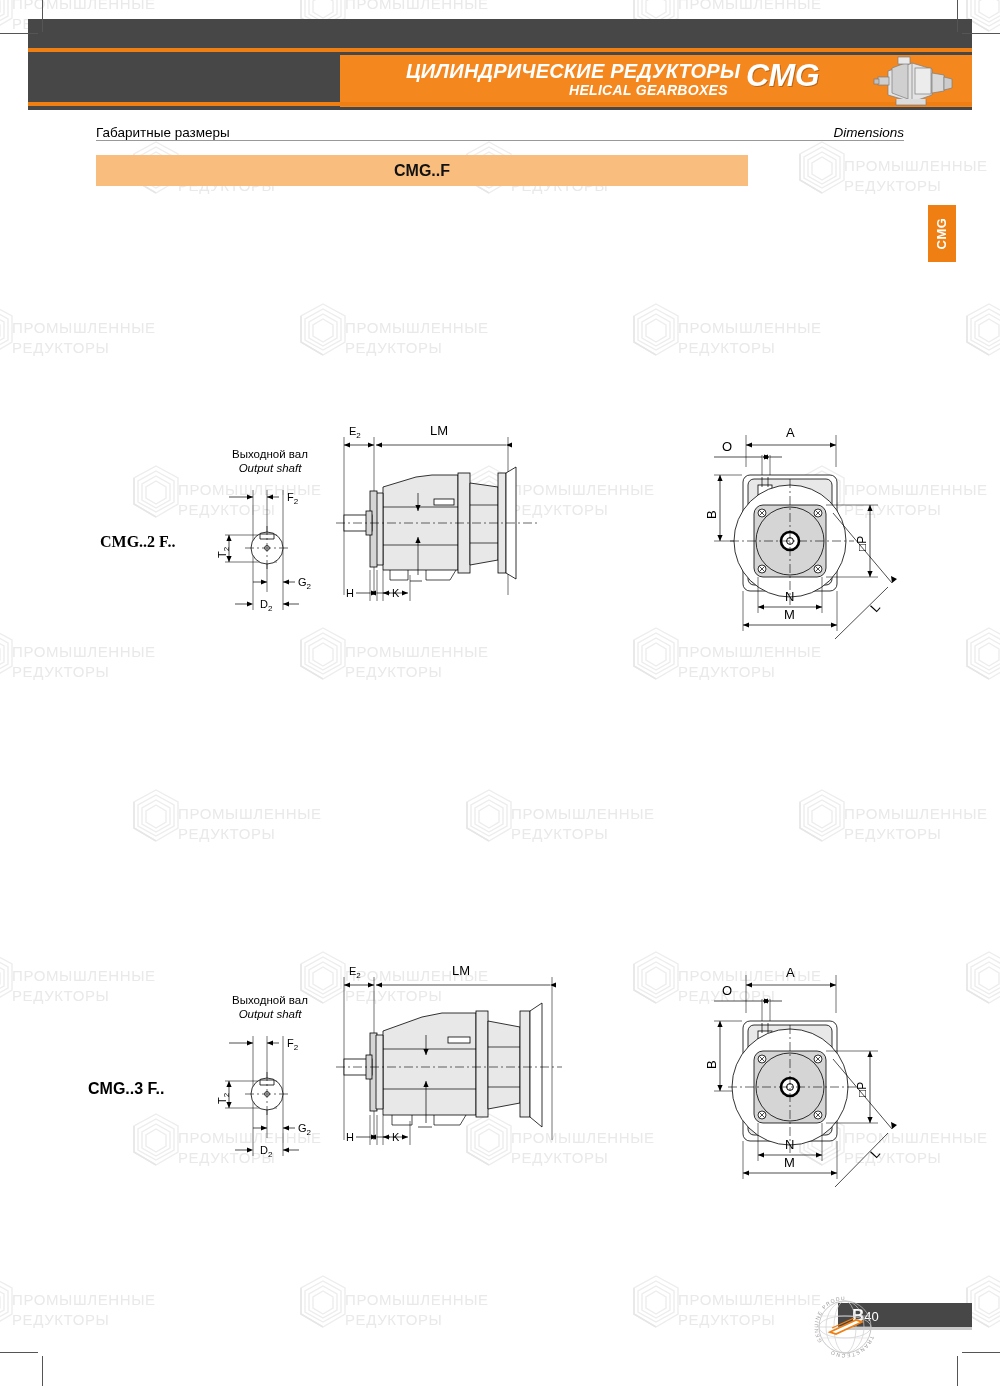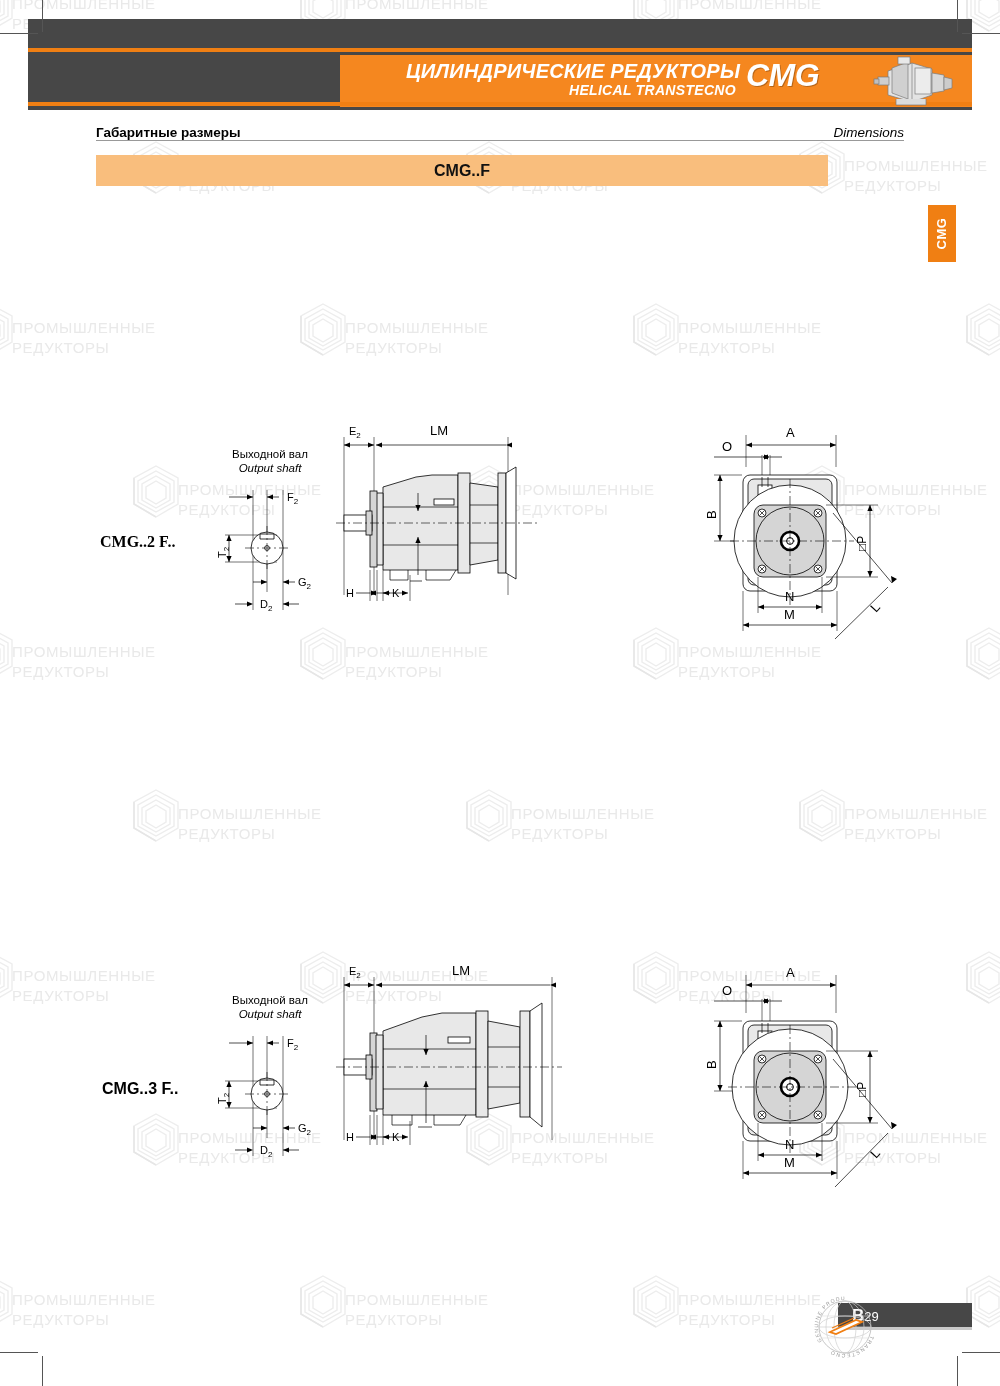--- a/index.html
+++ b/index.html
@@ -28,25 +28,25 @@
   .banner .obdark{position:absolute;left:0;top:36px;width:33%;height:52px;background:#474747;}
   .banner .ttl-ru{position:absolute;left:378px;top:41px;color:#fff;font-size:20px;font-weight:bold;font-style:italic;letter-spacing:.2px;white-space:nowrap;z-index:4;}
   .banner .ttl-en{position:absolute;left:541px;top:63px;color:#F5871F;font-size:14px;font-weight:bold;font-style:italic;letter-spacing:.3px;white-space:nowrap;z-index:4;}
   .banner .ttl-en.onorange{color:#ffffff;}
   .banner .cmglogo{position:absolute;left:718px;top:38px;color:#fff;font-size:32px;font-weight:bold;font-style:italic;letter-spacing:-.5px;z-index:4;
      text-shadow:1px 1px 0 rgba(0,0,0,.25);}
   .banner .gbimg{position:absolute;left:840px;top:36px;width:92px;height:54px;z-index:4;}
 
   
   .sec{position:absolute;left:96px;top:125px;width:808px;z-index:3;}
-  .sec .l{float:left;font-size:13.5px;font-weight:bold;color:#000;}
+  .sec .l{float:left;font-size:13.5px;font-weight:normal;color:#000;}
   .sec .r{float:right;font-size:13.5px;font-weight:normal;font-style:italic;color:#000;}
   .sec .rule{clear:both;border-top:1px solid #999;margin-top:3px;}
 
-  .tband{position:absolute;left:96px;top:155px;width:732px;height:31px;background:#F9BE7D;z-index:3;}
+  .tband{position:absolute;left:96px;top:155px;width:652px;height:31px;background:#F9BE7D;z-index:3;}
   .tband span{display:block;text-align:center;line-height:31px;font-size:16px;font-weight:bold;color:#111;}
 
   
   .sidetab{position:absolute;left:928px;top:205px;width:28px;height:57px;background:#F07F13;z-index:5;}
   .sidetab span{position:absolute;left:-15px;top:21px;width:57px;text-align:center;
      transform:rotate(-90deg);color:#fff;font-size:13px;font-weight:bold;letter-spacing:.5px;}
 
   
   .row{position:absolute;left:0;width:1000px;z-index:2;}
   .rowlabel{position:absolute;font-size:16px;font-weight:bold;color:#000;white-space:nowrap;}
@@ -613,21 +613,21 @@
 <div class="crop" style="left:42px;top:1356px;width:1px;height:30px;"></div>
 <div class="crop" style="left:962px;top:1352px;width:38px;height:1px;"></div>
 <div class="crop" style="left:957px;top:1356px;width:1px;height:30px;"></div>
 
 <div class="banner">
   <div class="stripe-top"></div>
   <div class="ob"></div>
   <div class="obdark"></div>
   <div class="stripe-bot"></div>
   <div class="ttl-ru">ЦИЛИНДРИЧЕСКИЕ РЕДУКТОРЫ</div>
-  <div class="ttl-en onorange">HELICAL TRANSTECNO</div>
+  <div class="ttl-en onorange">HELICAL GEARBOXES</div>
   <div class="cmglogo">CMG</div>
   <svg class="gbimg" viewBox="0 0 92 54">
     <g stroke="#7b7b7b" stroke-width=".7" fill="#e3e3e3">
       <path d="M20 16 L44 8 L64 14 L64 40 L44 47 L20 40 Z"></path>
       <path d="M44 8 L44 47" fill="none"></path>
       <path d="M24 13 L40 7 L40 44 L24 38 Z" fill="#d0d0d0"></path>
       <rect x="47" y="13" width="16" height="26" fill="#ececec"></rect>
       <path d="M64 18 L76 20 L76 36 L64 38 Z" fill="#d8d8d8"></path>
       <rect x="10" y="22" width="11" height="8" fill="#cfcfcf"></rect>
       <rect x="6" y="24" width="5" height="5" fill="#bfbfbf"></rect>
@@ -800,21 +800,21 @@
       <path d="M147 208 l-6 -2.6 v5.2 z" fill="#000"></path>
     <text class="dlab" x="94" y="202" style="font-size:13px">M</text>
     <path class="dim" d="M143 96 L202 166"></path>
     <path class="dim" d="M198 170 L145 222"></path>
     <path d="M202 166 l-1 -7 l6 3 z" fill="#000"></path>
     <text class="dlab" x="186" y="196" transform="rotate(-48 186 196)" style="font-size:13px">L</text>
   </svg>
 </div>
 
 <div class="row" style="top:475px;height:250px;">
-  <div class="rowlabel" style="left:102px;top:605px;">CMG..3 F..</div>
+  <div class="rowlabel" style="left:88px;top:605px;">CMG..3 F..</div>
   <div class="shaft-cap" style="left:205px;top:518px;width:130px;">
     <span>Выходной вал</span>
     <i>Output shaft</i>
   </div>
 
   <svg style="position:absolute;left:205px;top:551px;" width="130" height="135" viewBox="0 0 130 135">
     <line class="ext" x1="48" y1="10" x2="48" y2="112"></line>
     <line class="ext" x1="62" y1="10" x2="62" y2="112"></line>
     <line class="ext" x1="78" y1="10" x2="78" y2="112"></line>
     <line class="ext" x1="20" y1="55" x2="72" y2="55"></line>
@@ -1002,16 +1002,16 @@
   <path id="tpath" d="M33 6 a27 27 0 0 1 0 54 a27 27 0 0 1 0 -54" fill="none"></path>
   <text font-size="5.2" fill="#9a9a9a" letter-spacing="1.3" font-family="Liberation Sans, sans-serif">
     <textPath href="#tpath" startOffset="30%">TRANSTECNO</textPath>
   </text>
   <text font-size="5.2" fill="#9a9a9a" letter-spacing="1.1" font-family="Liberation Sans, sans-serif">
     <textPath href="#tpath" startOffset="66%">GENUINE  PRODUCTS</textPath>
   </text>
 </svg>
 <div class="footbar">
   <div class="pg">
-    <b>B</b><span>29</span>
+    <b>B</b><span>40</span>
   </div>
   <div class="sh"></div>
 </div>
 
 </body></html>

